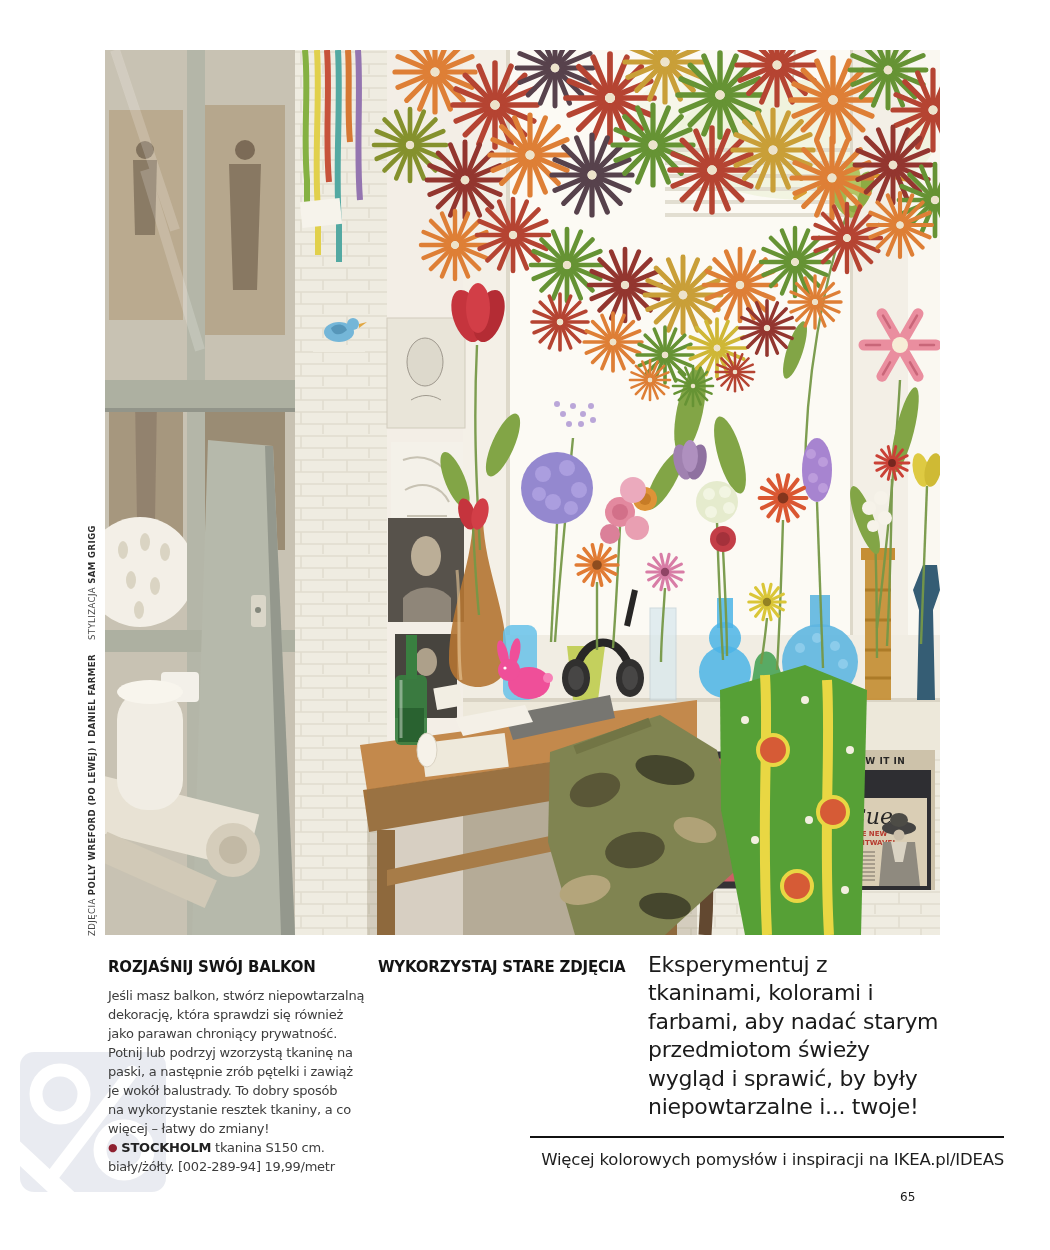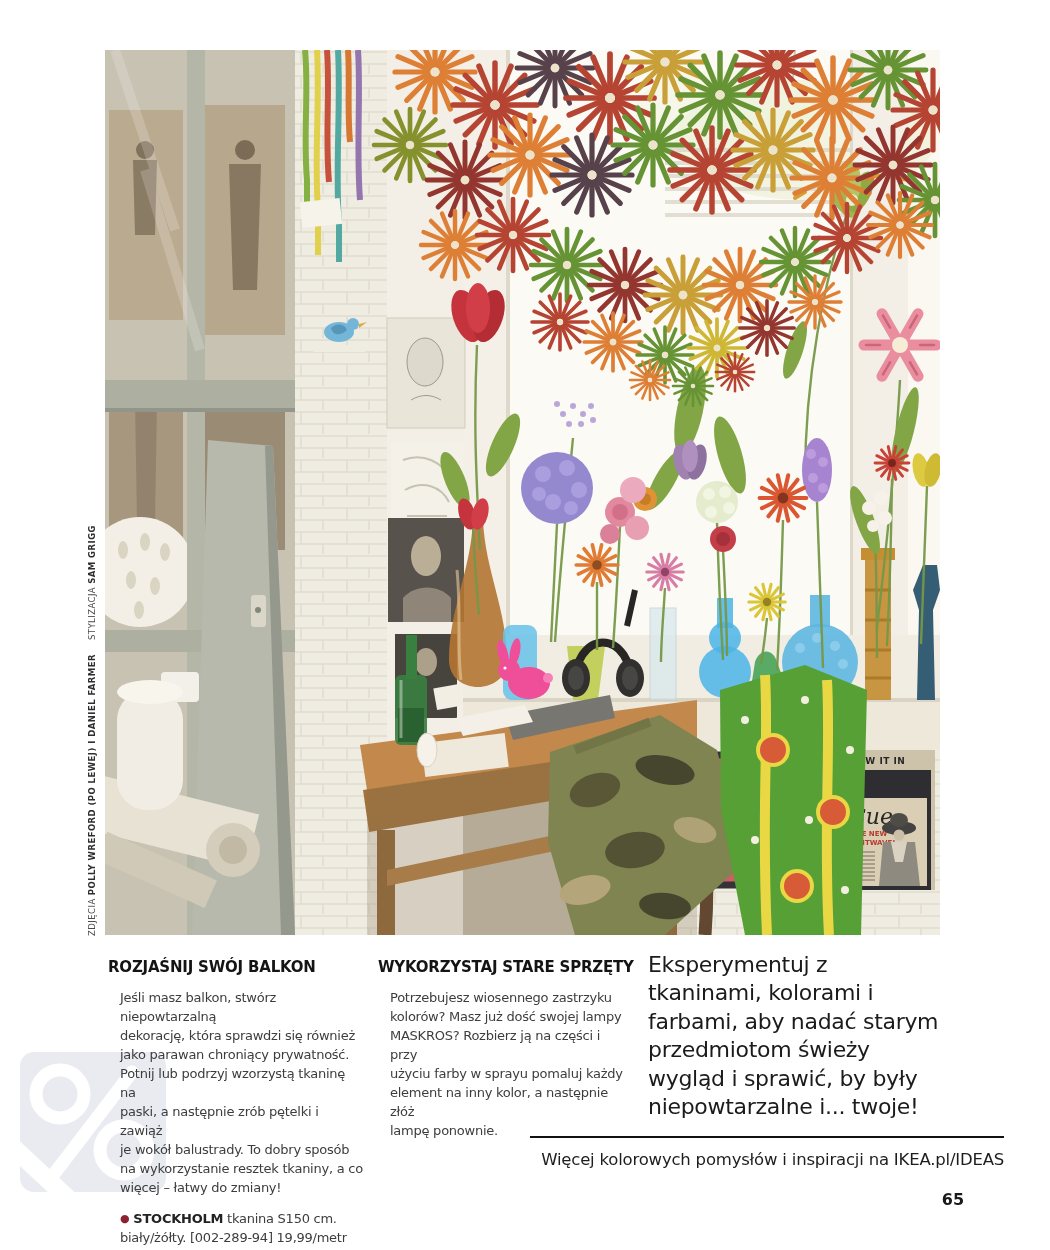--- a/index.html
+++ b/index.html
@@ -22,35 +22,35 @@
   
   #watermark{left:20px;top:1052px;width:146px;height:140px;z-index:0;opacity:.92;}
   
   .col{z-index:2;}
   #col1{left:108px;top:958px;width:268px;}
   #col2{left:378px;top:958px;width:262px;}
   .col h3{
     margin:0 0 10px 0;font-size:15px;line-height:18px;font-weight:bold;color:#141414;
     letter-spacing:-.2px;
   }
-  .col p{margin:12px;font-size:13px;line-height:19px;letter-spacing:-.25px;color:#3d3d3d;white-space:pre-line;}
+  .col p{margin:0;font-size:13px;line-height:19px;letter-spacing:-.25px;color:#3d3d3d;white-space:pre-line;}
   .col .prod{margin-top:0;}
   .bullet{color:#8e2030;font-size:11px;margin-right:4px;vertical-align:1px;}
   .col .prod b{color:#222;}
   
   #callout{
     left:648px;top:951px;width:340px;font-size:22px;line-height:28.4px;color:#1b1b1b;
     letter-spacing:-.3px;white-space:pre-line;z-index:2;
   }
   #rule{left:530px;top:1136px;width:474px;height:2px;background:#111;z-index:2;}
   #moreinfo{
     left:530px;top:1150px;width:474px;text-align:right;font-size:16.5px;letter-spacing:-.2px;
     color:#1d1d1d;z-index:2;
   }
-  #pagenum{left:900px;top:1190px;width:106px;text-align:center;font-size:16px;font-weight:bold;color:#1a1a1a;z-index:2;}
+  #pagenum{left:900px;top:1190px;width:106px;text-align:left;font-size:12px;font-weight:normal;color:#1a1a1a;z-index:2;}
 </style>
 </head>
 <body>
 
 <div id="photo" class="abs">
 <svg width="835" height="885" viewBox="0 0 835 885" xmlns="http://www.w3.org/2000/svg">
   <defs>
     <pattern id="brick" width="46" height="24" patternUnits="userSpaceOnUse">
       <rect width="46" height="24" fill="#efece2"></rect>
       <path d="M0 2 H46 M0 14 H46 M12 2 V14 M34 14 V24" stroke="#e0dcce" stroke-width="1.5" fill="none"></path>
@@ -1257,27 +1257,21 @@
 Potnij lub podrzyj wzorzystą tkaninę na
 paski, a następnie zrób pętelki i zawiąż
 je wokół balustrady. To dobry sposób
 na wykorzystanie resztek tkaniny, a co
 więcej – łatwy do zmiany!</p>
   <p class="prod"><span class="bullet">●</span><b>STOCKHOLM</b><span style="white-space:pre-line;"> tkanina S150 cm.
 biały/żółty. [002-289-94] 19,99/metr</span></p>
 </div>
 
 <div id="col2" class="abs col">
-  <h3>WYKORZYSTAJ STARE SPRZĘTY</h3>
-  <p>Potrzebujesz wiosennego zastrzyku
-kolorów? Masz już dość swojej lampy
-MASKROS? Rozbierz ją na części i przy
-użyciu farby w sprayu pomaluj każdy
-element na inny kolor, a następnie złóż
-lampę ponownie.</p>
+  <h3>WYKORZYSTAJ STARE ZDJĘCIA</h3>
 </div>
 
 <div id="callout" class="abs">Eksperymentuj z
 tkaninami, kolorami i
 farbami, aby nadać starym
 przedmiotom świeży
 wygląd i sprawić, by były
 niepowtarzalne i... twoje!</div>
 
 <div id="rule" class="abs"></div>

